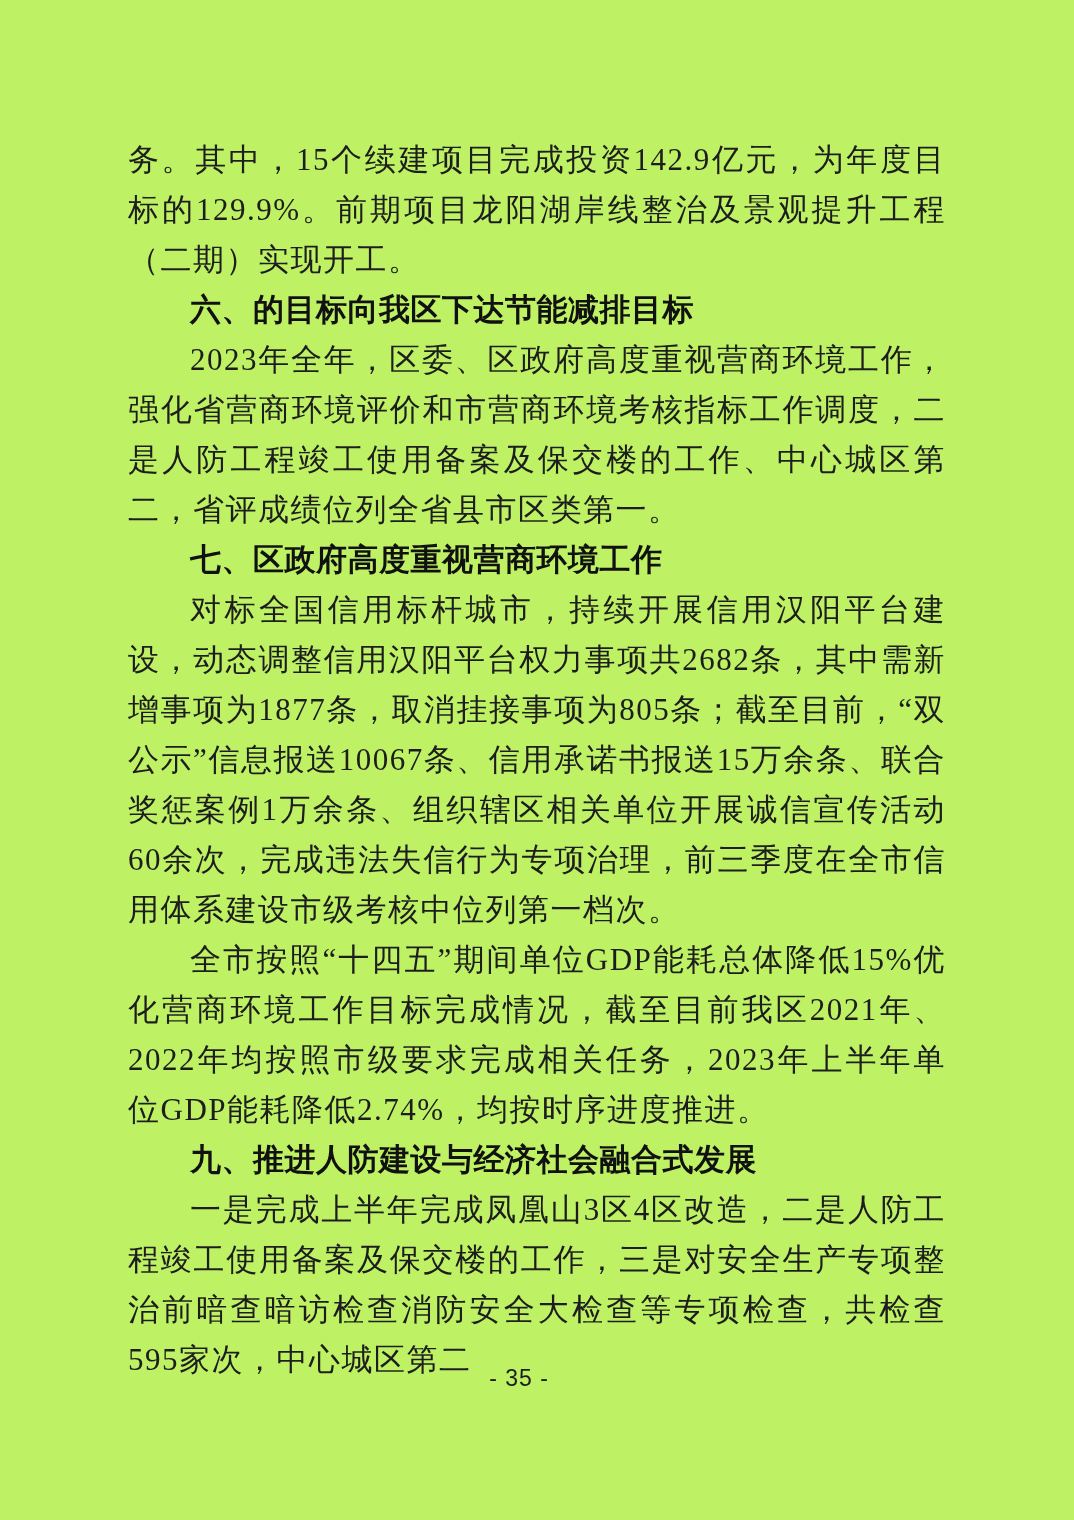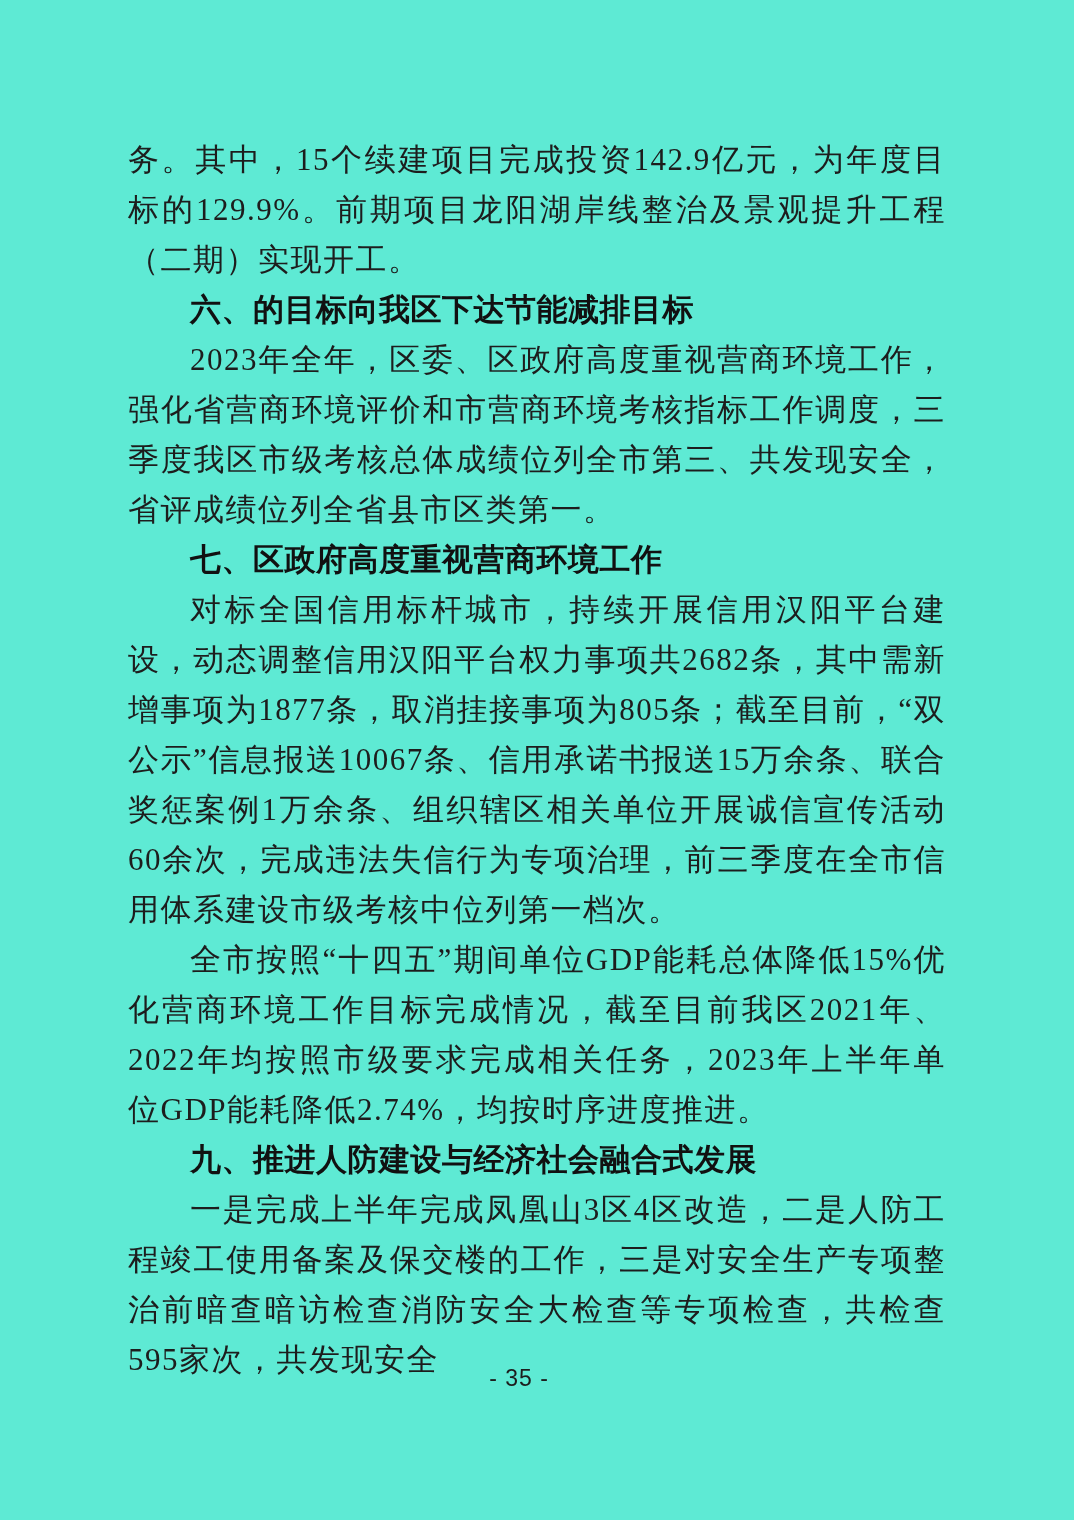--- a/index.html
+++ b/index.html
@@ -10,21 +10,21 @@
     width: 1074px;
     height: 1520px;
     background: #ffffff;
     position: relative;
     overflow: hidden;
     font-family: "Liberation Serif", "DejaVu Serif", serif;
   }
   .page {
     position: absolute;
     inset: 0;
-    background: #5eead4;
+    background: #bef264;
   }
   .text-block {
     position: absolute;
     left: 128px;
     top: 135px;
     width: 818px;
   }
   .text-block p {
     margin: 0;
     padding: 0;
@@ -66,29 +66,29 @@
 </head>
 <body>
 
 <div class="page">
 
   <div class="text-block">
     <p class="no-indent">务。其中，15个续建项目完成投资142.9亿元，为年度目标的129.9%。前期项目龙阳湖岸线整治及景观提升工程（二期）实现开工。</p>
 
     <p class="heading">六、的目标向我区下达节能减排目标</p>
 
-    <p class="indent">2023年全年，区委、区政府高度重视营商环境工作，强化省营商环境评价和市营商环境考核指标工作调度，三季度我区市级考核总体成绩位列全市第三、共发现安全，省评成绩位列全省县市区类第一。</p>
+    <p class="indent">2023年全年，区委、区政府高度重视营商环境工作，强化省营商环境评价和市营商环境考核指标工作调度，二是人防工程竣工使用备案及保交楼的工作、中心城区第二，省评成绩位列全省县市区类第一。</p>
 
     <p class="heading">七、区政府高度重视营商环境工作</p>
 
     <p class="indent">对标全国信用标杆城市，持续开展信用汉阳平台建设，动态调整信用汉阳平台权力事项共2682条，其中需新增事项为1877条，取消挂接事项为805条；截至目前，“双公示”信息报送10067条、信用承诺书报送15万余条、联合奖惩案例1万余条、组织辖区相关单位开展诚信宣传活动60余次，完成违法失信行为专项治理，前三季度在全市信用体系建设市级考核中位列第一档次。</p>
 
 
     <p class="indent">全市按照“十四五”期间单位GDP能耗总体降低15%优化营商环境工作目标完成情况，截至目前我区2021年、2022年均按照市级要求完成相关任务，2023年上半年单位GDP能耗降低2.74%，均按时序进度推进。</p>
 
     <p class="heading">九、推进人防建设与经济社会融合式发展</p>
 
-    <p class="indent">一是完成上半年完成凤凰山3区4区改造，二是人防工程竣工使用备案及保交楼的工作，三是对安全生产专项整治前暗查暗访检查消防安全大检查等专项检查，共检查595家次，共发现安全</p>
+    <p class="indent">一是完成上半年完成凤凰山3区4区改造，二是人防工程竣工使用备案及保交楼的工作，三是对安全生产专项整治前暗查暗访检查消防安全大检查等专项检查，共检查595家次，中心城区第二</p>
   </div>
 
   <div class="page-number">- 35 -</div>
 
 </div>
 
 </body></html>

